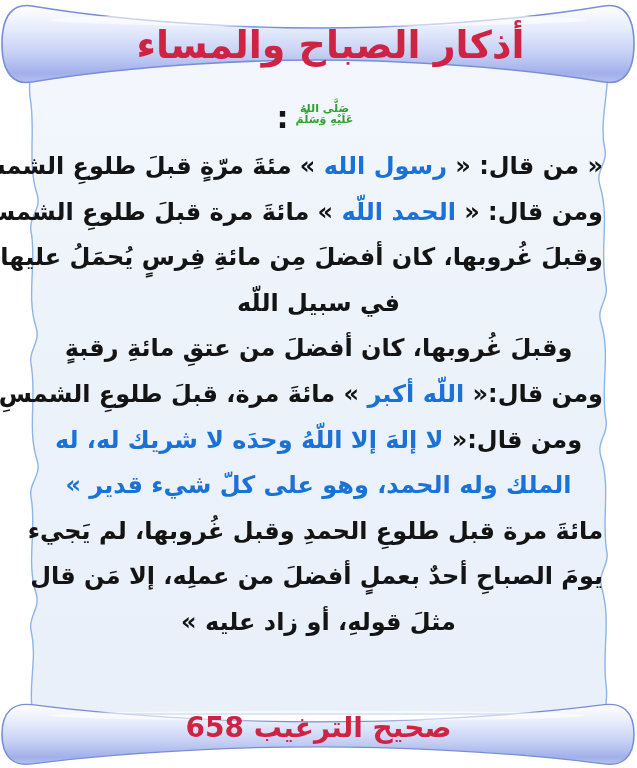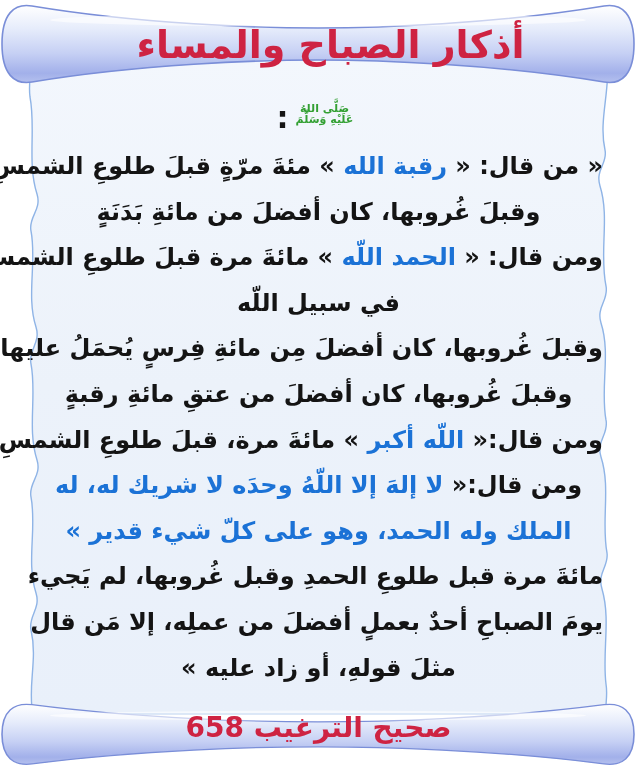--- a/index.html
+++ b/index.html
@@ -101,29 +101,28 @@
     <use href="#roll" transform="translate(0,700) scale(1,0.78)"></use>
   </svg>
 
   <div class="title">أذكار الصباح والمساء</div>
 
   <div class="text-area">
     <div class="salutation">
       <span class="sym"><span>صَلَّى اللهُ</span><span>عَلَيْهِ وَسَلَّمَ</span></span><span>:</span>
     </div>
 
-    <div class="line"><span>« من قال: « </span><span class="blue">رقبة الله</span><span> » مئةَ مرّةٍ قبلَ طلوعِ الشمسِ</span></div>
+    <div class="line"><span>« من قال: « </span><span class="blue">رسول الله</span><span> » مئةَ مرّةٍ قبلَ طلوعِ الشمسِ</span></div>
 
-    <div class="line"><span>وقبلَ غُروبها، كان أفضلَ من مائةِ بَدَنَةٍ</span></div>
 
     <div class="line"><span>ومن قال: « </span><span class="blue">الحمد اللّه</span><span> » مائةَ مرة قبلَ طلوعِ الشمسِ،</span></div>
 
+    <div class="line"><span>وقبلَ غُروبها، كان أفضلَ مِن مائةِ فِرسٍ يُحمَلُ عليها</span></div>
+
     <div class="line"><span>في سبيل اللّه</span></div>
-
-    <div class="line"><span>وقبلَ غُروبها، كان أفضلَ مِن مائةِ فِرسٍ يُحمَلُ عليها</span></div>
 
     <div class="line"><span>وقبلَ غُروبها، كان أفضلَ من عتقِ مائةِ رقبةٍ</span></div>
 
     <div class="line"><span>ومن قال:« </span><span class="blue">اللّه أكبر</span><span> » مائةَ مرة، قبلَ طلوعِ الشمسِ</span></div>
 
     <div class="line"><span>ومن قال:« </span><span class="blue">لا إلهَ إلا اللّهُ وحدَه لا شريك له، له</span></div>
 
     <div class="line"><span class="blue">الملك وله الحمد، وهو على كلّ شيء قدير »</span></div>
 
     <div class="line"><span>مائةَ مرة قبل طلوعِ الحمدِ وقبل غُروبها، لم يَجيء</span></div>

